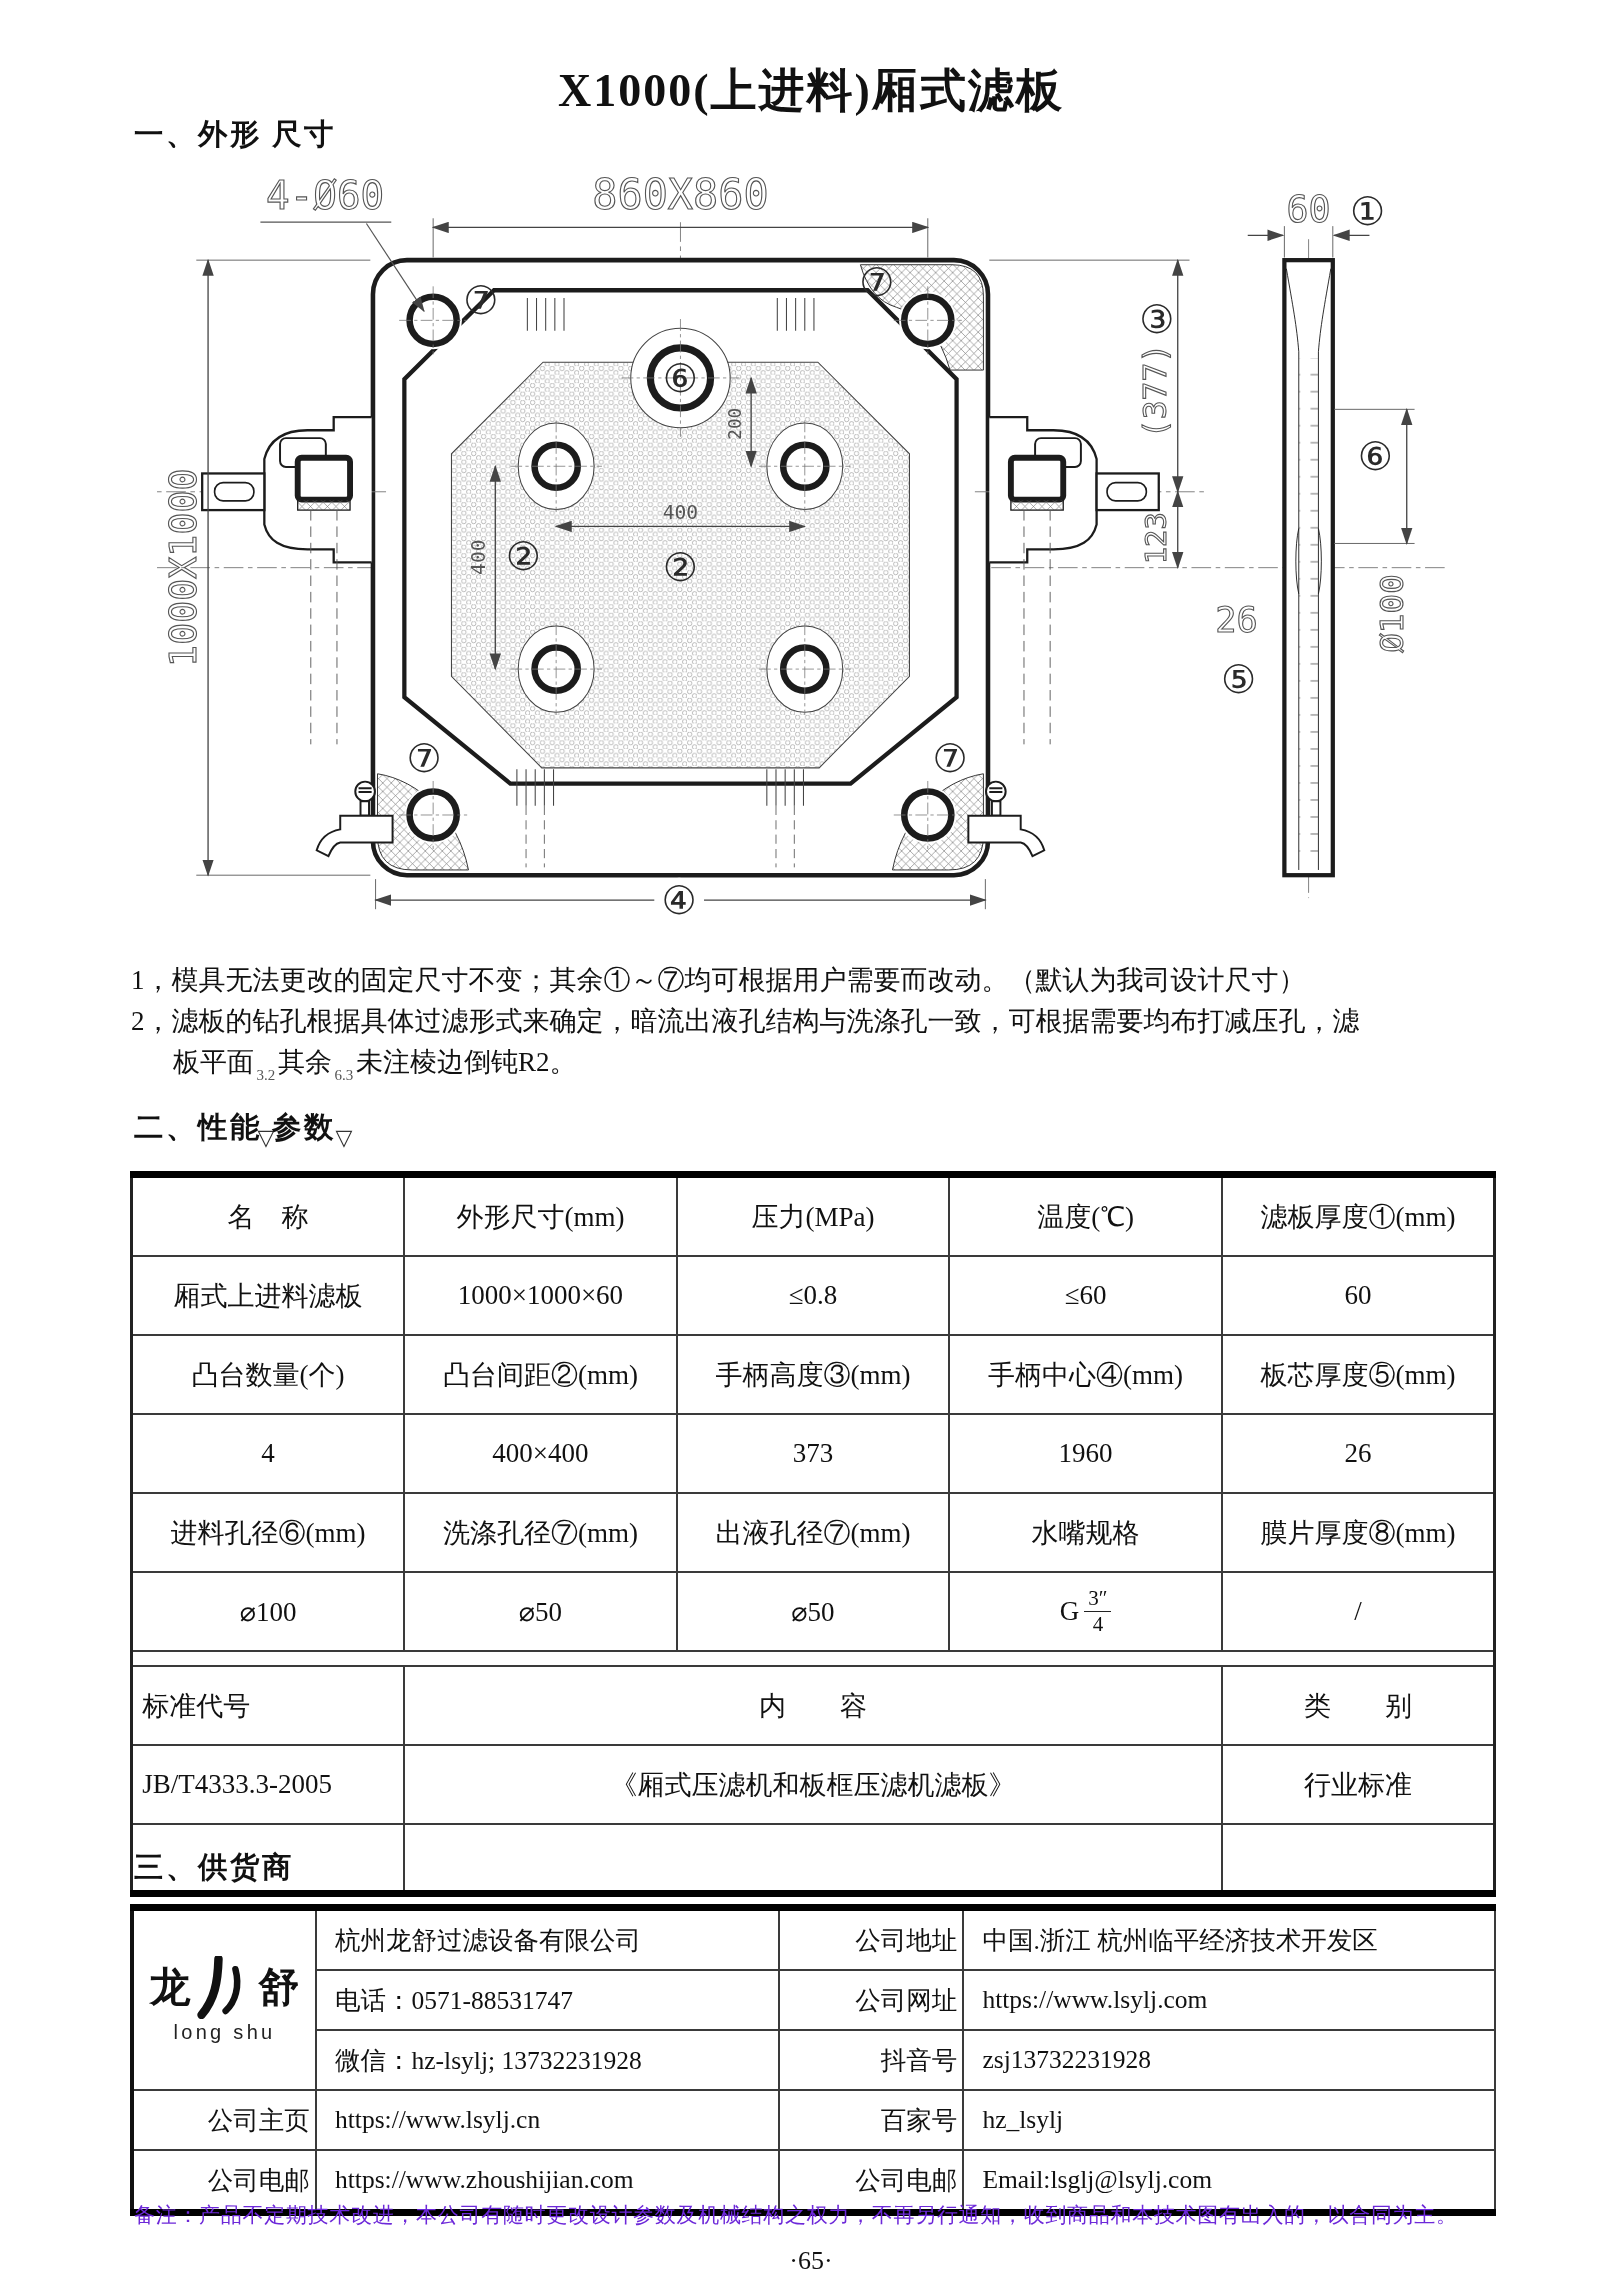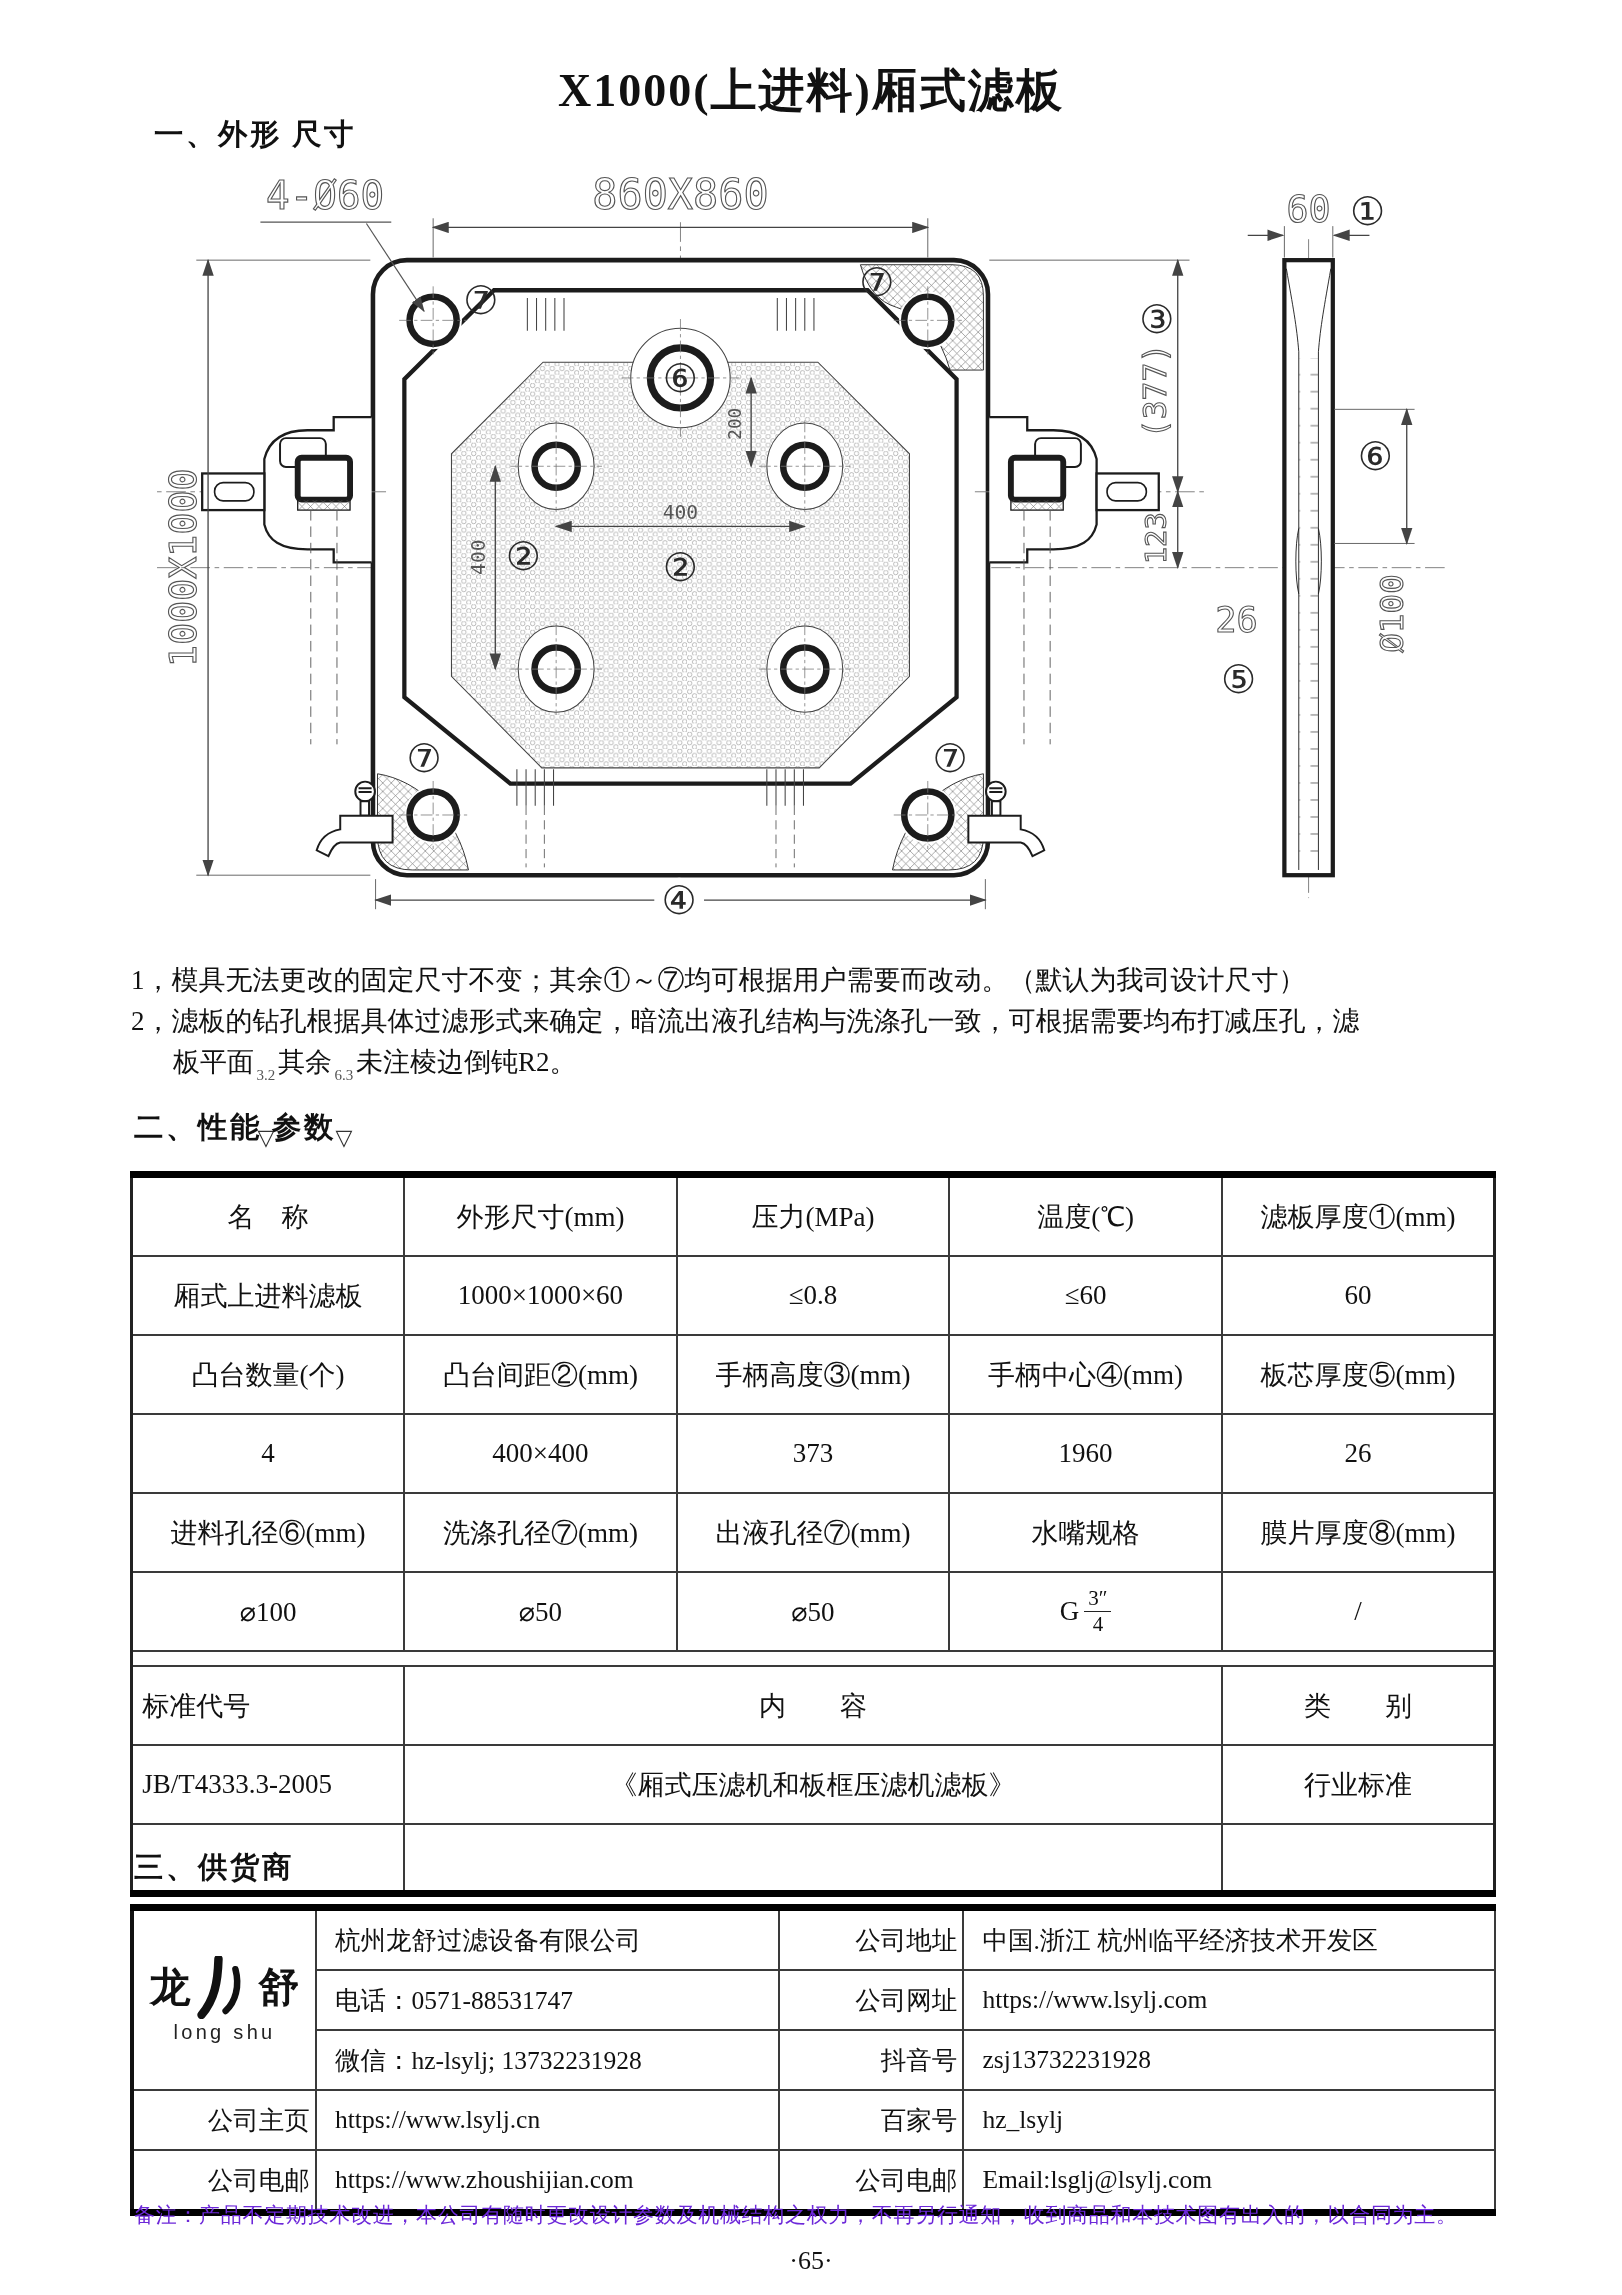--- a/index.html
+++ b/index.html
@@ -1,21 +1,21 @@
 <!DOCTYPE html>
 <html style="font-size:10.5px"><head>
 <meta charset="utf-8">
 <style>
   html,body{margin:0;padding:0;background:#888;}
   .page{position:relative;width:1622px;height:2295px;background:#ffffff;margin:0 auto;
         font-family:"Liberation Serif", serif;color:#111;overflow:hidden;}
   .title{position:absolute;top:60px;left:0;width:100%;text-align:center;
          font-size:46px;font-weight:bold;letter-spacing:2px;}
   .sec-head{position:absolute;left:134px;font-size:29.4px;font-weight:bold;letter-spacing:2.6px;}
-  #sec1{top:115px;margin-left:20px;}
+  #sec1{top:115px;}
   #sec2{top:1108px;}
   #sec3{top:1848px;}
   svg.drawing{position:absolute;top:162px;left:0;}
   .notes{position:absolute;top:960px;left:131px;width:1394px;font-size:27px;line-height:1.52;}
   .note-row{white-space:nowrap;}
   .note-indent{padding-left:42px;}
   .rough{display:inline-flex;flex-direction:column;align-items:center;vertical-align:-9.2px;
          line-height:.75;margin:0 2.6px;gap:48px;}
   .rough .rnum{font-size:15px;color:#555;}
   .rough .rsym{font-size:22px;color:#333;}

